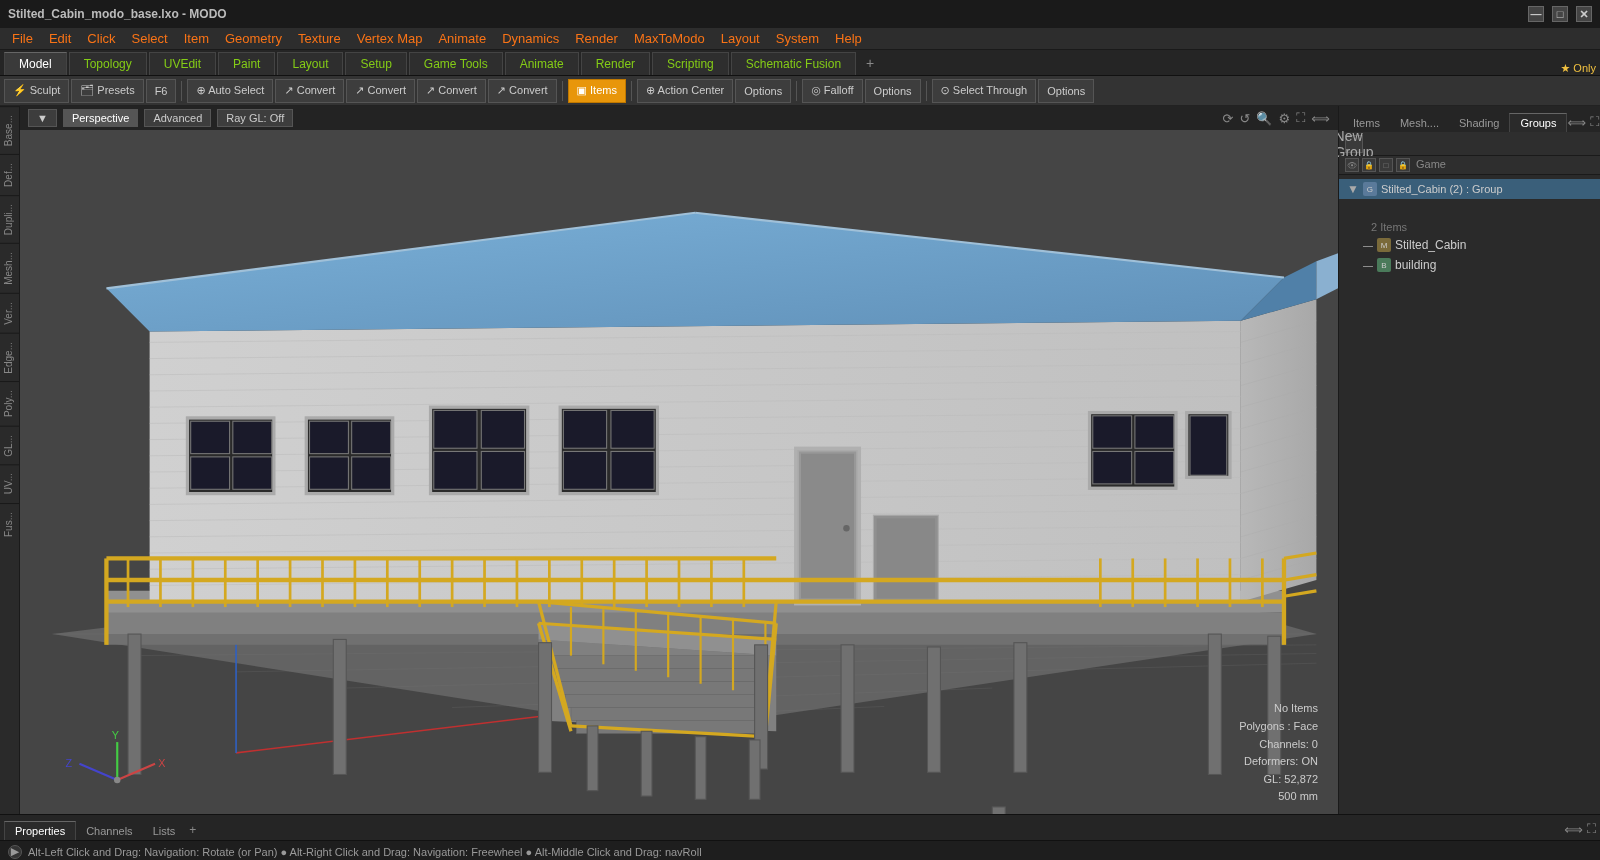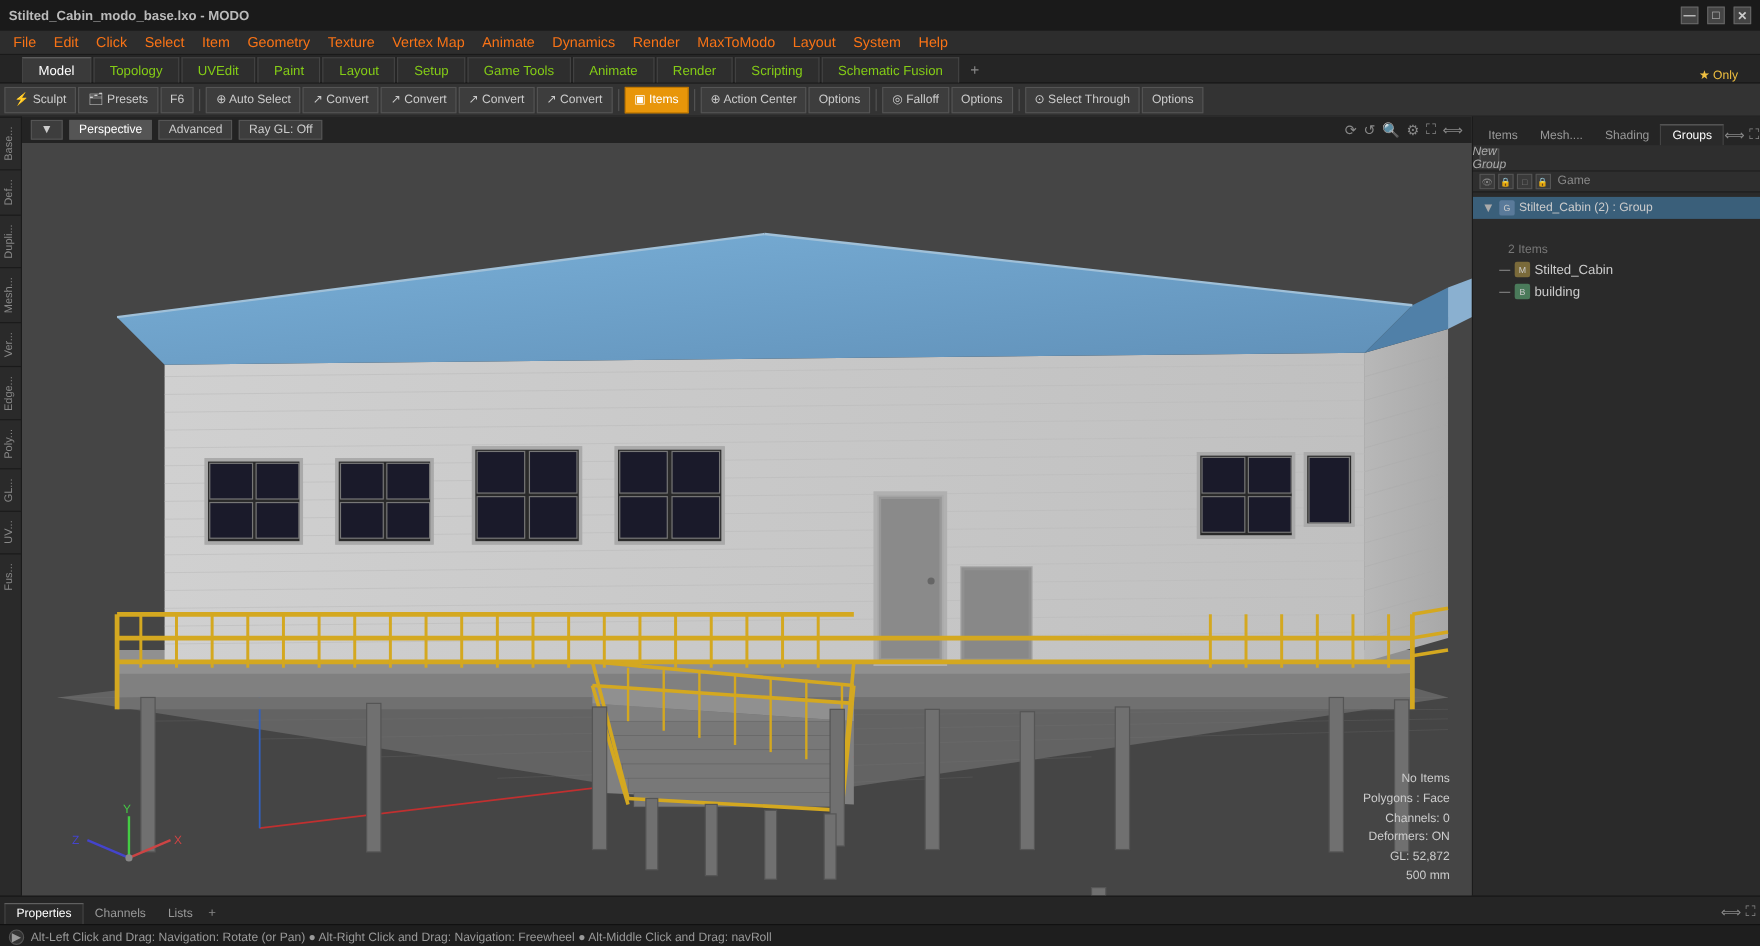--- a/index.html
+++ b/index.html
@@ -61,21 +61,21 @@
       cursor: pointer;
       white-space: nowrap;
     }
 
     
     #mode-tabs {
       height: 26px;
       background: #252525;
       display: flex;
       align-items: flex-end;
-      padding: 0 20px;
+      padding: 0 4px;
       border-bottom: 1px solid #111;
     }
     .mode-tab {
       padding: 4px 14px;
       font-size: 12px;
       color: #84cc16;
       cursor: pointer;
       background: #2e2e2e;
       border-top: 1px solid #444;
       border-left: 1px solid #444;
@@ -762,21 +762,21 @@
       <div class="rp-tab">Shading</div>
       <div class="rp-tab active">Groups</div>
       <div class="rp-tab-end">
         <span class="rp-tab-icon">⟺</span>
         <span class="rp-tab-icon">⛶</span>
       </div>
     </div>
 
     <div id="right-panel-toolbar">
       <div class="rp-tool-icon">
-        <span style="font-size:11px; padding: 0 4px; width: auto; font-style: italic;">New Group</span>
+        <span style="font-size:14px; padding: 0 4px; width: auto;">New Group</span>
       </div>
     </div>
 
     <div style="display:flex; background:#2e2e2e; border-bottom:1px solid #1a1a1a; padding: 2px 6px;">
       <div style="display:flex; gap:3px; margin-right:6px;">
         <div class="row-icon-sm">👁</div>
         <div class="row-icon-sm">🔒</div>
         <div class="row-icon-sm">□</div>
         <div class="row-icon-sm">🔒</div>
       </div>

